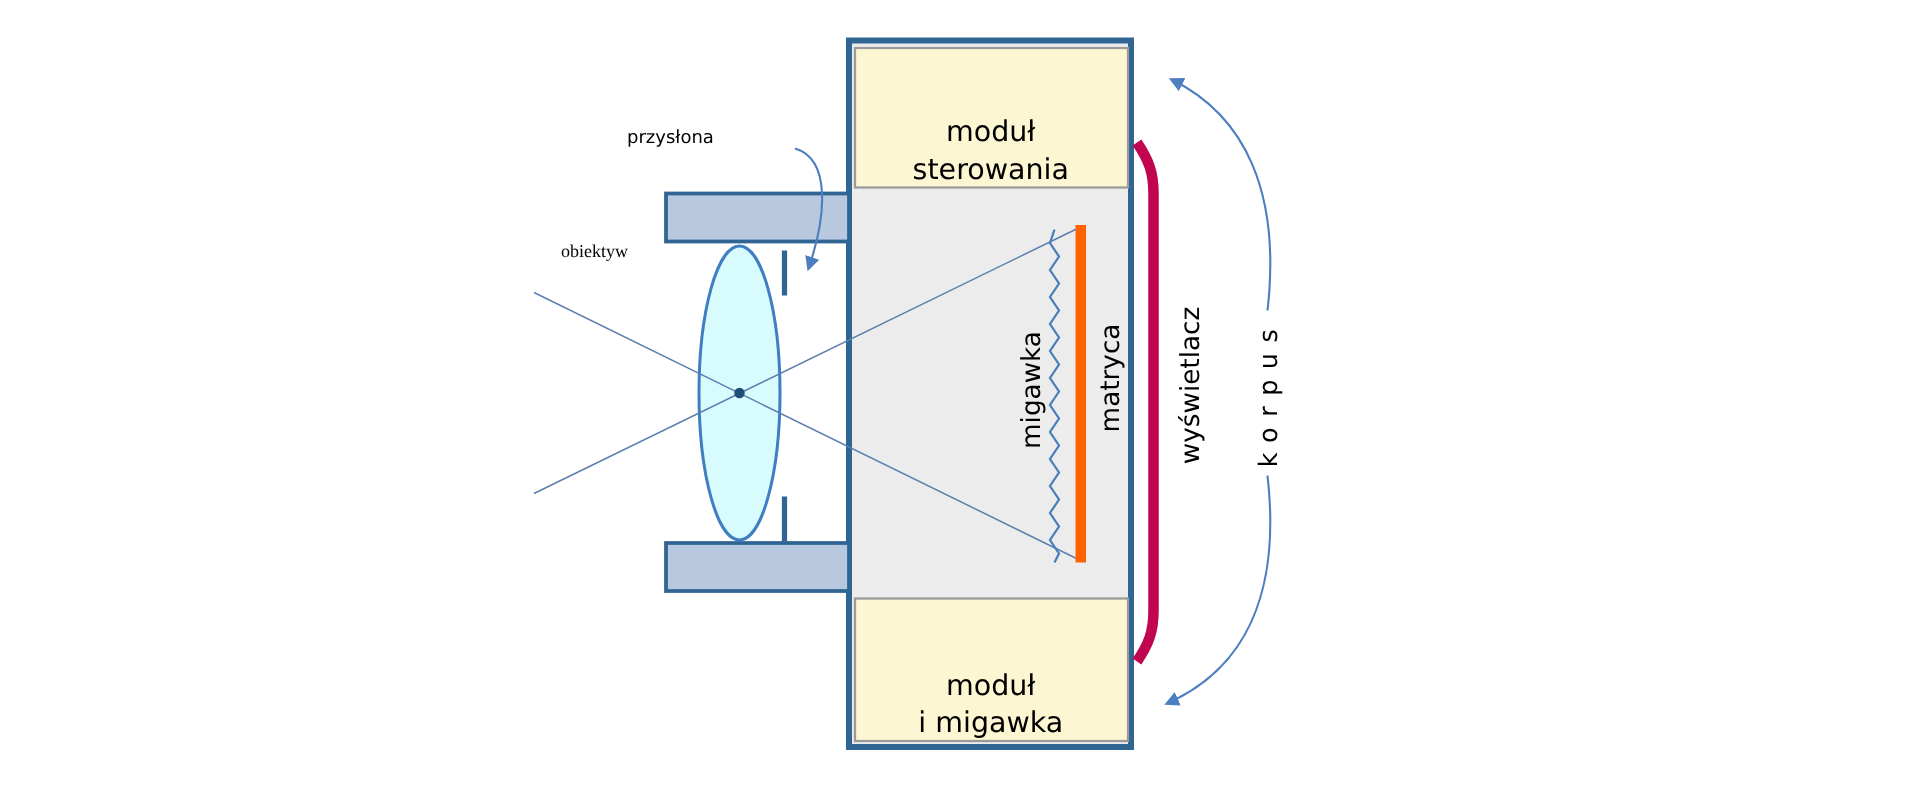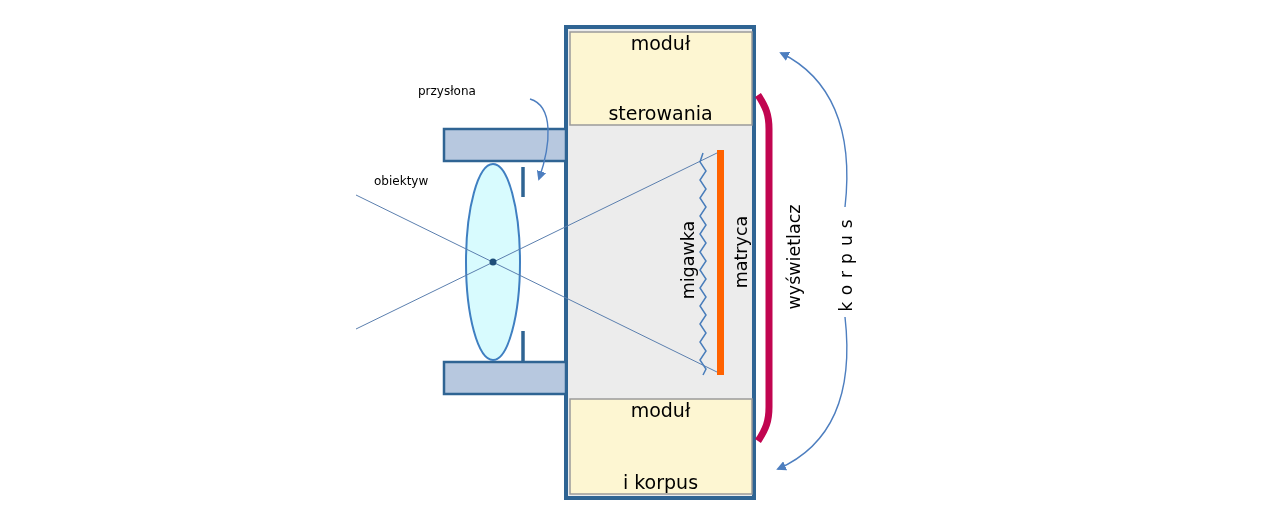--- a/index.html
+++ b/index.html
@@ -10,21 +10,21 @@
   }
   svg.shapes { position:absolute; left:0; top:0; }
   .lbl { position:absolute; color:#000; white-space:nowrap; font-size:12px; }
   .vlbl {
     position:absolute; color:#000; white-space:nowrap; font-size:17.5px;
     transform:translate(-50%,-50%) rotate(-90deg);
   }
   .korpus-spacing { letter-spacing:7px; font-size:17px; }
   .module-label {
     position:absolute; display:flex; flex-direction:column;
-    align-items:center; justify-content:space-between; text-align:center;
+    align-items:center; justify-content:flex-end; text-align:center;
     font-size:19px; line-height:1.28; color:#000;
   }
   .ml-top    { left:569px; top:31px;  width:183px; height:94px; }
   .ml-bottom { left:569px; top:398px; width:183px; height:96px; }
 </style>
 </head>
 <body>
 
 <div class="stage">
 
@@ -59,30 +59,30 @@
     <rect x="717" y="150" width="7" height="225" fill="#ff6200"></rect>
 
     <path d="M 758 95 C 766 107 769 115 769 129 L 769 407 C 769 421 766 429 758 441" fill="none" stroke="#c10550" stroke-width="7"></path>
 
     <path d="M 845 207 C 854 128 830 77 781 53" fill="none" stroke="#4d7ebf" stroke-width="1.4" marker-end="url(#arrow)"></path>
     <path d="M 845 317 C 854 396 830 446 778 469" fill="none" stroke="#4d7ebf" stroke-width="1.4" marker-end="url(#arrow)"></path>
   </svg>
 
   <div class="lbl" style="left:418px; top:84px;">przysłona</div>
 
-  <div class="lbl" style="left:374px; top:174px;">obiektyw</div>
+  <div class="lbl" style="left:374px; top:160px;font-family:Liberation Serif, serif;">obiektyw</div>
 
   <div class="module-label ml-top">
     <span>moduł</span>
     <span>sterowania</span>
   </div>
 
   <div class="module-label ml-bottom">
     <span>moduł</span>
-    <span>i korpus</span>
+    <span>i migawka</span>
   </div>
 
   <div class="vlbl" style="left:688px; top:260px;">migawka</div>
 
   <div class="vlbl" style="left:741px; top:252px;">matryca</div>
 
   <div class="vlbl" style="left:794px; top:257px;">wyświetlacz</div>
 
   <div class="vlbl korpus-spacing" style="left:846px; top:262px;">korpus</div>
 

